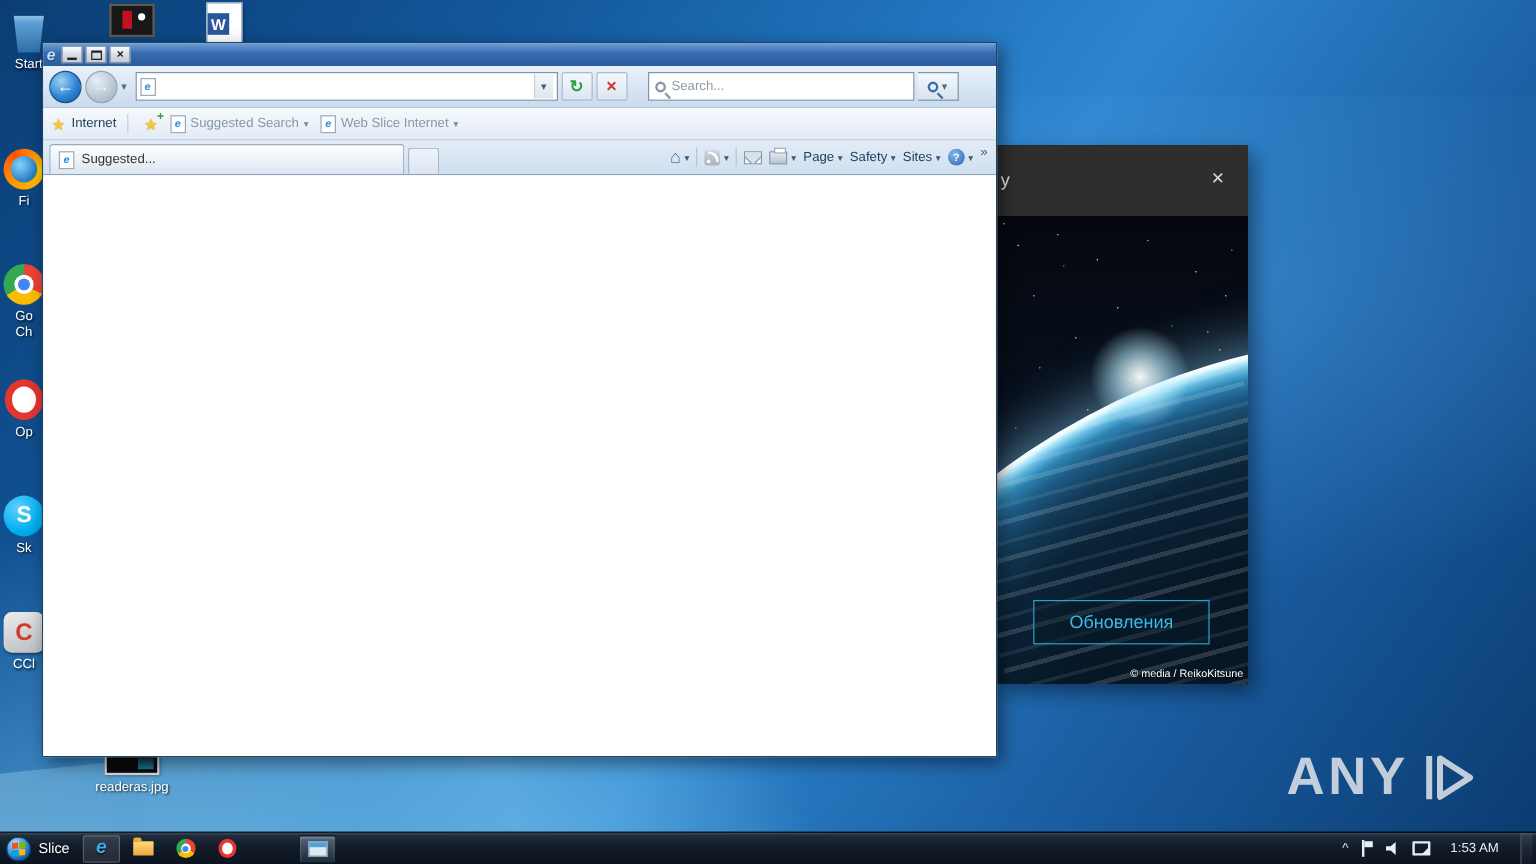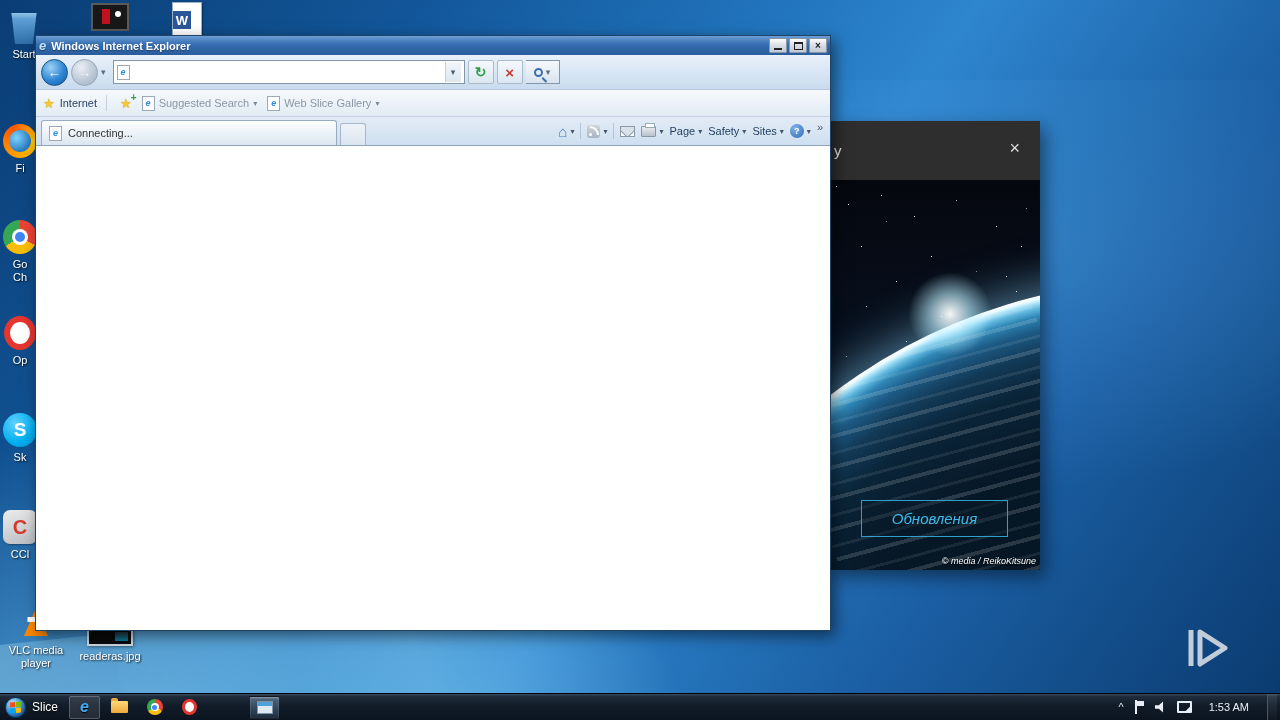--- a/index.html
+++ b/index.html
@@ -35,21 +35,21 @@
   .ic-vlc::before{content:"";position:absolute;left:50%;transform:translateX(-50%);top:0;width:0;height:0;border-left:12px solid transparent;border-right:12px solid transparent;border-bottom:28px solid #ff8800;}
   .ic-vlc::after{content:"";position:absolute;left:50%;transform:translateX(-50%);top:9px;width:17px;height:5px;background:#fff;}
   .ic-image{width:46px;height:34px;background:#0a0a0a;border:2px solid #cfd8e2;position:relative;box-shadow:1px 1px 3px rgba(0,0,0,.4);}
   .ic-image::after{content:"";position:absolute;right:3px;bottom:3px;width:13px;height:9px;background:linear-gradient(#24303c,#0a7a96);}
 
   
   .updater{position:absolute;left:830px;top:121px;width:210px;height:449px;z-index:20;box-shadow:5px 7px 16px rgba(0,0,0,.45);background:#0a0f18;}
   .updater-header{position:relative;height:59px;background:#2e2e2e;}
   .updater-title{position:absolute;left:4px;top:21px;color:#e8e8e8;font-size:15px;}
   .updater-close{position:absolute;right:20px;top:18px;color:#dcdcdc;font-size:18px;line-height:1;cursor:pointer;}
-  .updater-body{position:relative;height:390px;overflow:hidden;background:linear-gradient(180deg,#05070e 0%,#081220 45%,#0a1726 60%);font-style:italic;}
+  .updater-body{position:relative;height:390px;overflow:hidden;background:linear-gradient(180deg,#05070e 0%,#081220 45%,#0a1726 60%);}
   .stars{position:absolute;left:6px;top:6px;width:1px;height:1px;background:#fff;box-shadow:
     12px 18px #fff,45px 9px rgba(255,255,255,.8),78px 30px #fff,120px 14px rgba(255,255,255,.7),
     160px 40px #fff,190px 22px rgba(255,255,255,.6),25px 60px rgba(255,255,255,.9),95px 70px #fff,
     140px 85px rgba(255,255,255,.5),60px 95px #fff,180px 105px #fff,30px 120px rgba(255,255,255,.7),
     105px 130px #fff,155px 140px rgba(255,255,255,.8),70px 155px #fff,10px 170px rgba(255,255,255,.6),
     130px 175px #fff,185px 60px #fff,50px 35px rgba(255,255,255,.5),170px 90px rgba(255,255,255,.9);}
   .earth{position:absolute;left:-221px;top:100px;width:1124px;height:1124px;border-radius:50%;overflow:hidden;
     background:radial-gradient(circle closest-side,#04111d 0%,#061726 70%,#0a2438 84%,#123a57 90%,#1d5a85 94%,#2e86b5 96.5%,#5fb6dd 97.8%,#9fdef5 98.7%,#e8faff 99.4%,#ffffff 100%);
     box-shadow:0 0 45px 8px rgba(140,215,255,.5);}
   .clouds{position:absolute;left:195px;top:0;width:270px;height:330px;transform:rotate(-20deg);opacity:.8;
@@ -209,25 +209,20 @@
         <span>S</span>
       </div>
     <div class="dlabel">Sk</div>
   </div>
   <div class="dicon" style="left:-12px;top:510px">
     <div class="ic-ccleaner">
         <span>C</span>
       </div>
     <div class="dlabel">CCl</div>
   </div>
-  <div class="dicon" style="left:4px;top:608px">
-    <div class="ic-vlc"></div>
-    <div class="dlabel">VLC media
-player</div>
-  </div>
   <div class="dicon" style="left:78px;top:612px">
     <div class="ic-image"></div>
     <div class="dlabel">readeras.jpg</div>
   </div>
 
   <div class="updater">
     <div class="updater-header">
       <span class="updater-title">y</span>
       <span class="updater-close">×</span>
     </div>
@@ -238,21 +233,20 @@
       </div>
       <div class="sunglint"></div>
       <div class="update-btn">Обновления</div>
       <div class="credit">© media / ReikoKitsune</div>
     </div>
   </div>
 
   <div class="ie-window">
     <div class="titlebar">
       <span class="elogo">e</span>
-      <span class="title-text">Windows Internet Explorer</span>
       <span class="win-controls">
         <span class="wbtn">
             <span class="glyph-min"></span>
           </span>
         <span class="wbtn">
             <span class="glyph-max"></span>
           </span>
         <span class="wbtn">×</span>
       </span>
     </div>
@@ -265,20 +259,24 @@
         <span class="page-icon">e</span>
         <input class="address-input" style="">
         <span class="address-caret">▾</span>
       </div>
       <span class="toolbtn">
           <span class="refresh-glyph">↻</span>
         </span>
       <span class="toolbtn">
           <span class="stop-glyph">×</span>
         </span>
+      <div class="searchbox">
+        <span class="mag"></span>
+        <input class="search-input" placeholder="Search..." style="">
+      </div>
       <span class="search-btn">
         <span class="mag blue"></span>
         <span class="nav-caret">▾</span>
       </span>
     </div>
 
     <div class="favbar">
       <span class="favbtn">
         <span class="star">★</span>
         <span>Internet</span>
@@ -288,29 +286,29 @@
         <span class="star">★</span>
         <span class="plus">+</span>
       </span>
       <span class="favitem">
         <span class="page-icon">e</span>
         <span>Suggested Search</span>
         <span class="fav-caret">▾</span>
       </span>
       <span class="favitem">
         <span class="page-icon">e</span>
-        <span>Web Slice Gallery</span>
+        <span>Web Slice Internet</span>
         <span class="fav-caret">▾</span>
       </span>
     </div>
 
     <div class="tabrow">
       <div class="tab">
         <span class="page-icon">e</span>
-        <span>Connecting...</span>
+        <span>Suggested...</span>
       </div>
       <div class="tabstub"></div>
       <div class="cmdbar">
         <span class="cmd">
           <span class="home-glyph">⌂</span>
           <span class="cmd-caret">▾</span>
         </span>
         <span class="cmdsep"></span>
         <span class="cmd">
           <span class="rss"></span>
@@ -341,20 +339,21 @@
           <span class="cmd-caret">▾</span>
         </span>
         <span class="overflow">»</span>
       </div>
     </div>
 
     <div class="ie-content"></div>
   </div>
 
   <div class="watermark">
+    <span>ANY</span>
     <svg class="wm-logo" viewBox="0 0 52 52">
       <path d="M8 8 L8 44" stroke="rgba(209,217,226,.92)" stroke-width="5" fill="none"></path>
       <path d="M17 10 L42 26 L17 42 Z" stroke="rgba(209,217,226,.92)" stroke-width="5" fill="none" stroke-linejoin="round"></path>
     </svg>
   </div>
 
   <div class="taskbar">
     <div class="start">
       <span class="orb">
         <span class="flagGrid">

